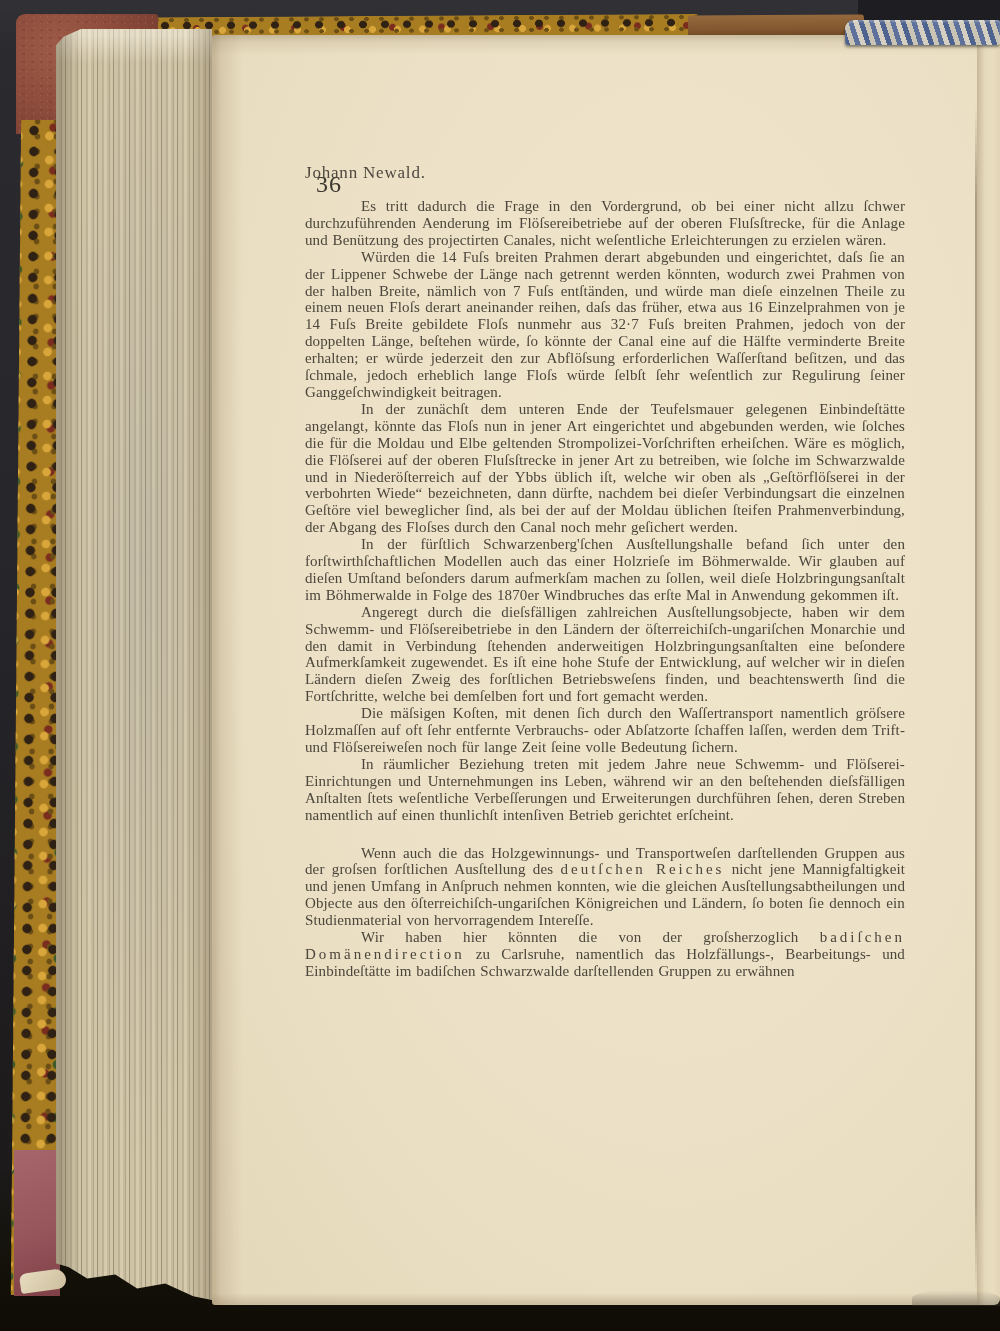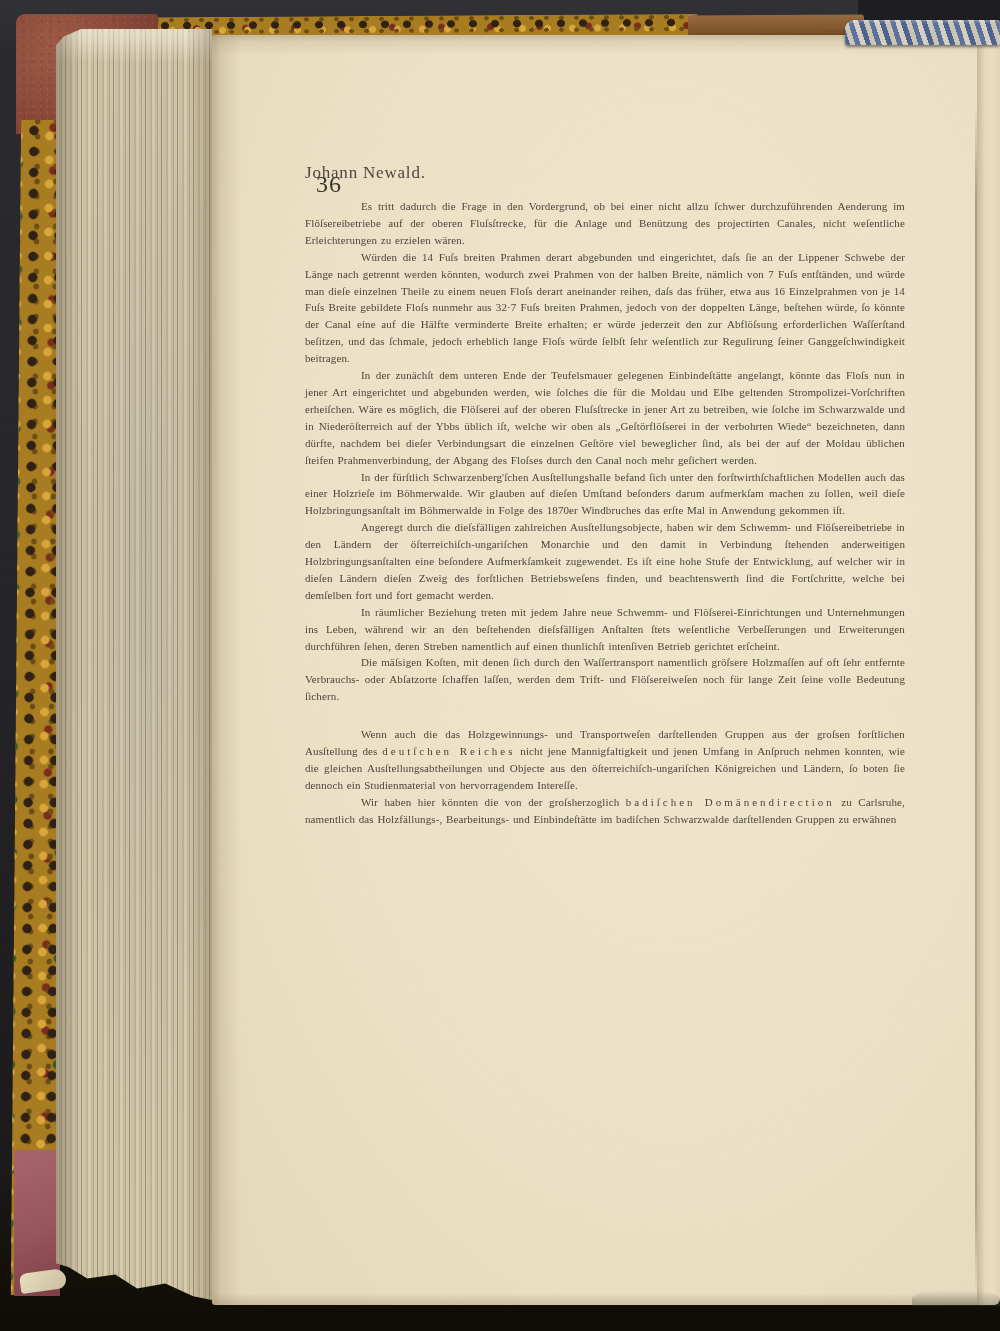--- a/index.html
+++ b/index.html
@@ -83,21 +83,21 @@
     position:absolute;left:104px;top:136px;font-size:24px;color:#3b362e;letter-spacing:1px;
   }
   .running-header{
     position:absolute;left:93px;top:128px;width:600px;text-align:left;
     font-size:17px;color:#4e483f;letter-spacing:.8px;
   }
   .body-text{
     position:absolute;left:93px;top:163px;width:600px;color:#4b453b;
   }
   .body-text p{
-    margin:0;font-size:11px;line-height:16.9px;text-align:justify;text-indent:56px;
+    margin:0;font-size:15px;line-height:16.9px;text-align:justify;text-indent:56px;
     letter-spacing:.12px;word-spacing:.8px;
   }
   .body-text p.gap{margin-top:21px;}
   .spaced{letter-spacing:3px;font-family:Liberation Serif, serif;}
 </style>
 </head>
 <body>
 
 <div class="scene">
   <div>
@@ -114,22 +114,22 @@
 
     <div class="page">
       <span class="page-number">36</span>
       <span class="running-header">Johann Newald.</span>
       <div class="body-text">
           <p><span>Es tritt dadurch die Frage in den Vordergrund, ob bei einer nicht allzu ſchwer durchzuführenden Aenderung im Flöſsereibetriebe auf der oberen Fluſsſtrecke, für die Anlage und Benützung des projectirten Canales, nicht weſentliche Erleichterungen zu erzielen wären.</span></p>
           <p><span>Würden die 14 Fuſs breiten Prahmen derart abgebunden und eingerichtet, daſs ſie an der Lippener Schwebe der Länge nach getrennt werden könnten, wodurch zwei Prahmen von der halben Breite, nämlich von 7 Fuſs entſtänden, und würde man dieſe einzelnen Theile zu einem neuen Floſs derart aneinander reihen, daſs das früher, etwa aus 16 Einzelprahmen von je 14 Fuſs Breite gebildete Floſs nunmehr aus 32·7 Fuſs breiten Prahmen, jedoch von der doppelten Länge, beſtehen würde, ſo könnte der Canal eine auf die Hälfte verminderte Breite erhalten; er würde jederzeit den zur Abflöſsung erforderlichen Waſſerſtand beſitzen, und das ſchmale, jedoch erheblich lange Floſs würde ſelbſt ſehr weſentlich zur Regulirung ſeiner Ganggeſchwindigkeit beitragen.</span></p>
           <p><span>In der zunächſt dem unteren Ende der Teufelsmauer gelegenen Einbindeſtätte angelangt, könnte das Floſs nun in jener Art eingerichtet und abgebunden werden, wie ſolches die für die Moldau und Elbe geltenden Strompolizei-Vorſchriften erheiſchen. Wäre es möglich, die Flöſserei auf der oberen Fluſsſtrecke in jener Art zu betreiben, wie ſolche im Schwarzwalde und in Niederöſterreich auf der Ybbs üblich iſt, welche wir oben als „Geſtörflöſserei in der verbohrten Wiede“ bezeichneten, dann dürfte, nachdem bei dieſer Verbindungsart die einzelnen Geſtöre viel beweglicher ſind, als bei der auf der Moldau üblichen ſteifen Prahmenverbindung, der Abgang des Floſses durch den Canal noch mehr geſichert werden.</span></p>
           <p><span>In der fürſtlich Schwarzenberg'ſchen Ausſtellungshalle befand ſich unter den forſtwirthſchaftlichen Modellen auch das einer Holzrieſe im Böhmerwalde. Wir glauben auf dieſen Umſtand beſonders darum aufmerkſam machen zu ſollen, weil dieſe Holzbringungsanſtalt im Böhmerwalde in Folge des 1870er Windbruches das erſte Mal in Anwendung gekommen iſt.</span></p>
           <p><span>Angeregt durch die dieſsfälligen zahlreichen Ausſtellungsobjecte, haben wir dem Schwemm- und Flöſsereibetriebe in den Ländern der öſterreichiſch-ungariſchen Monarchie und den damit in Verbindung ſtehenden anderweitigen Holzbringungsanſtalten eine beſondere Aufmerkſamkeit zugewendet. Es iſt eine hohe Stufe der Entwicklung, auf welcher wir in dieſen Ländern dieſen Zweig des forſtlichen Betriebsweſens finden, und beachtenswerth ſind die Fortſchritte, welche bei demſelben fort und fort gemacht werden.</span></p>
+          <p><span>Die mäſsigen Koſten, mit denen ſich durch den Waſſertransport namentlich gröſsere Holzmaſſen auf oft ſehr entfernte Verbrauchs- oder Abſatzorte ſchaffen laſſen, werden dem Trift- und Flöſsereiweſen noch für lange Zeit ſeine volle Bedeutung ſichern.</span></p>
           <p><span>In räumlicher Beziehung treten mit jedem Jahre neue Schwemm- und Flöſserei-Einrichtungen und Unternehmungen ins Leben, während wir an den beſtehenden dieſsfälligen Anſtalten ſtets weſentliche Verbeſſerungen und Erweiterungen durchführen ſehen, deren Streben namentlich auf einen thunlichſt intenſiven Betrieb gerichtet erſcheint.</span></p>
-          <p><span>Die mäſsigen Koſten, mit denen ſich durch den Waſſertransport namentlich gröſsere Holzmaſſen auf oft ſehr entfernte Verbrauchs- oder Abſatzorte ſchaffen laſſen, werden dem Trift- und Flöſsereiweſen noch für lange Zeit ſeine volle Bedeutung ſichern.</span></p>
           <p class="gap"><span>Wenn auch die das Holzgewinnungs- und Transportweſen darſtellenden Gruppen aus der groſsen forſtlichen Ausſtellung des </span><span class="spaced">deutſchen Reiches</span><span> nicht jene Mannigfaltigkeit und jenen Umfang in Anſpruch nehmen konnten, wie die gleichen Ausſtellungsabtheilungen und Objecte aus den öſterreichiſch-ungariſchen Königreichen und Ländern, ſo boten ſie dennoch ein Studienmaterial von hervorragendem Intereſſe.</span></p>
           <p><span>Wir haben hier könnten die von der groſsherzoglich </span><span class="spaced">badiſchen Domänendirection</span><span> zu Carlsruhe, namentlich das Holzfällungs-, Bearbeitungs- und Einbindeſtätte im badiſchen Schwarzwalde darſtellenden Gruppen zu erwähnen</span></p>
         </div>
       <div class="next-page-sliver"></div>
       <div class="gutter-line"></div>
       <div class="page-curl"></div>
     </div>
 
     <div class="endband"></div>
   </div>

